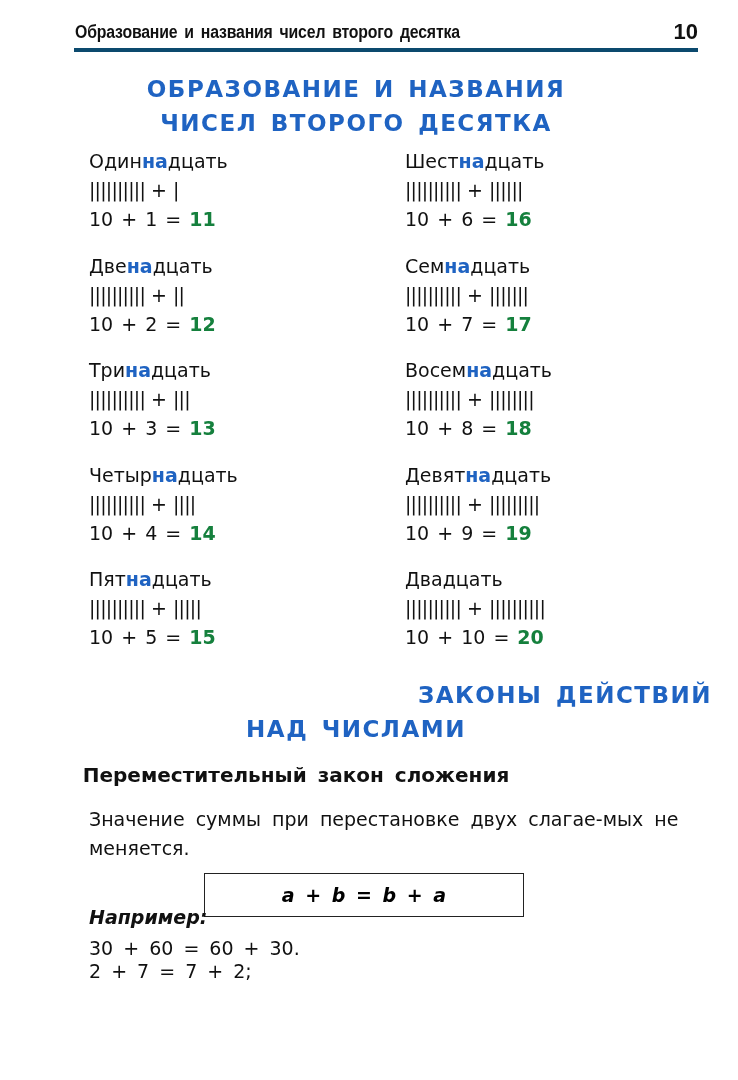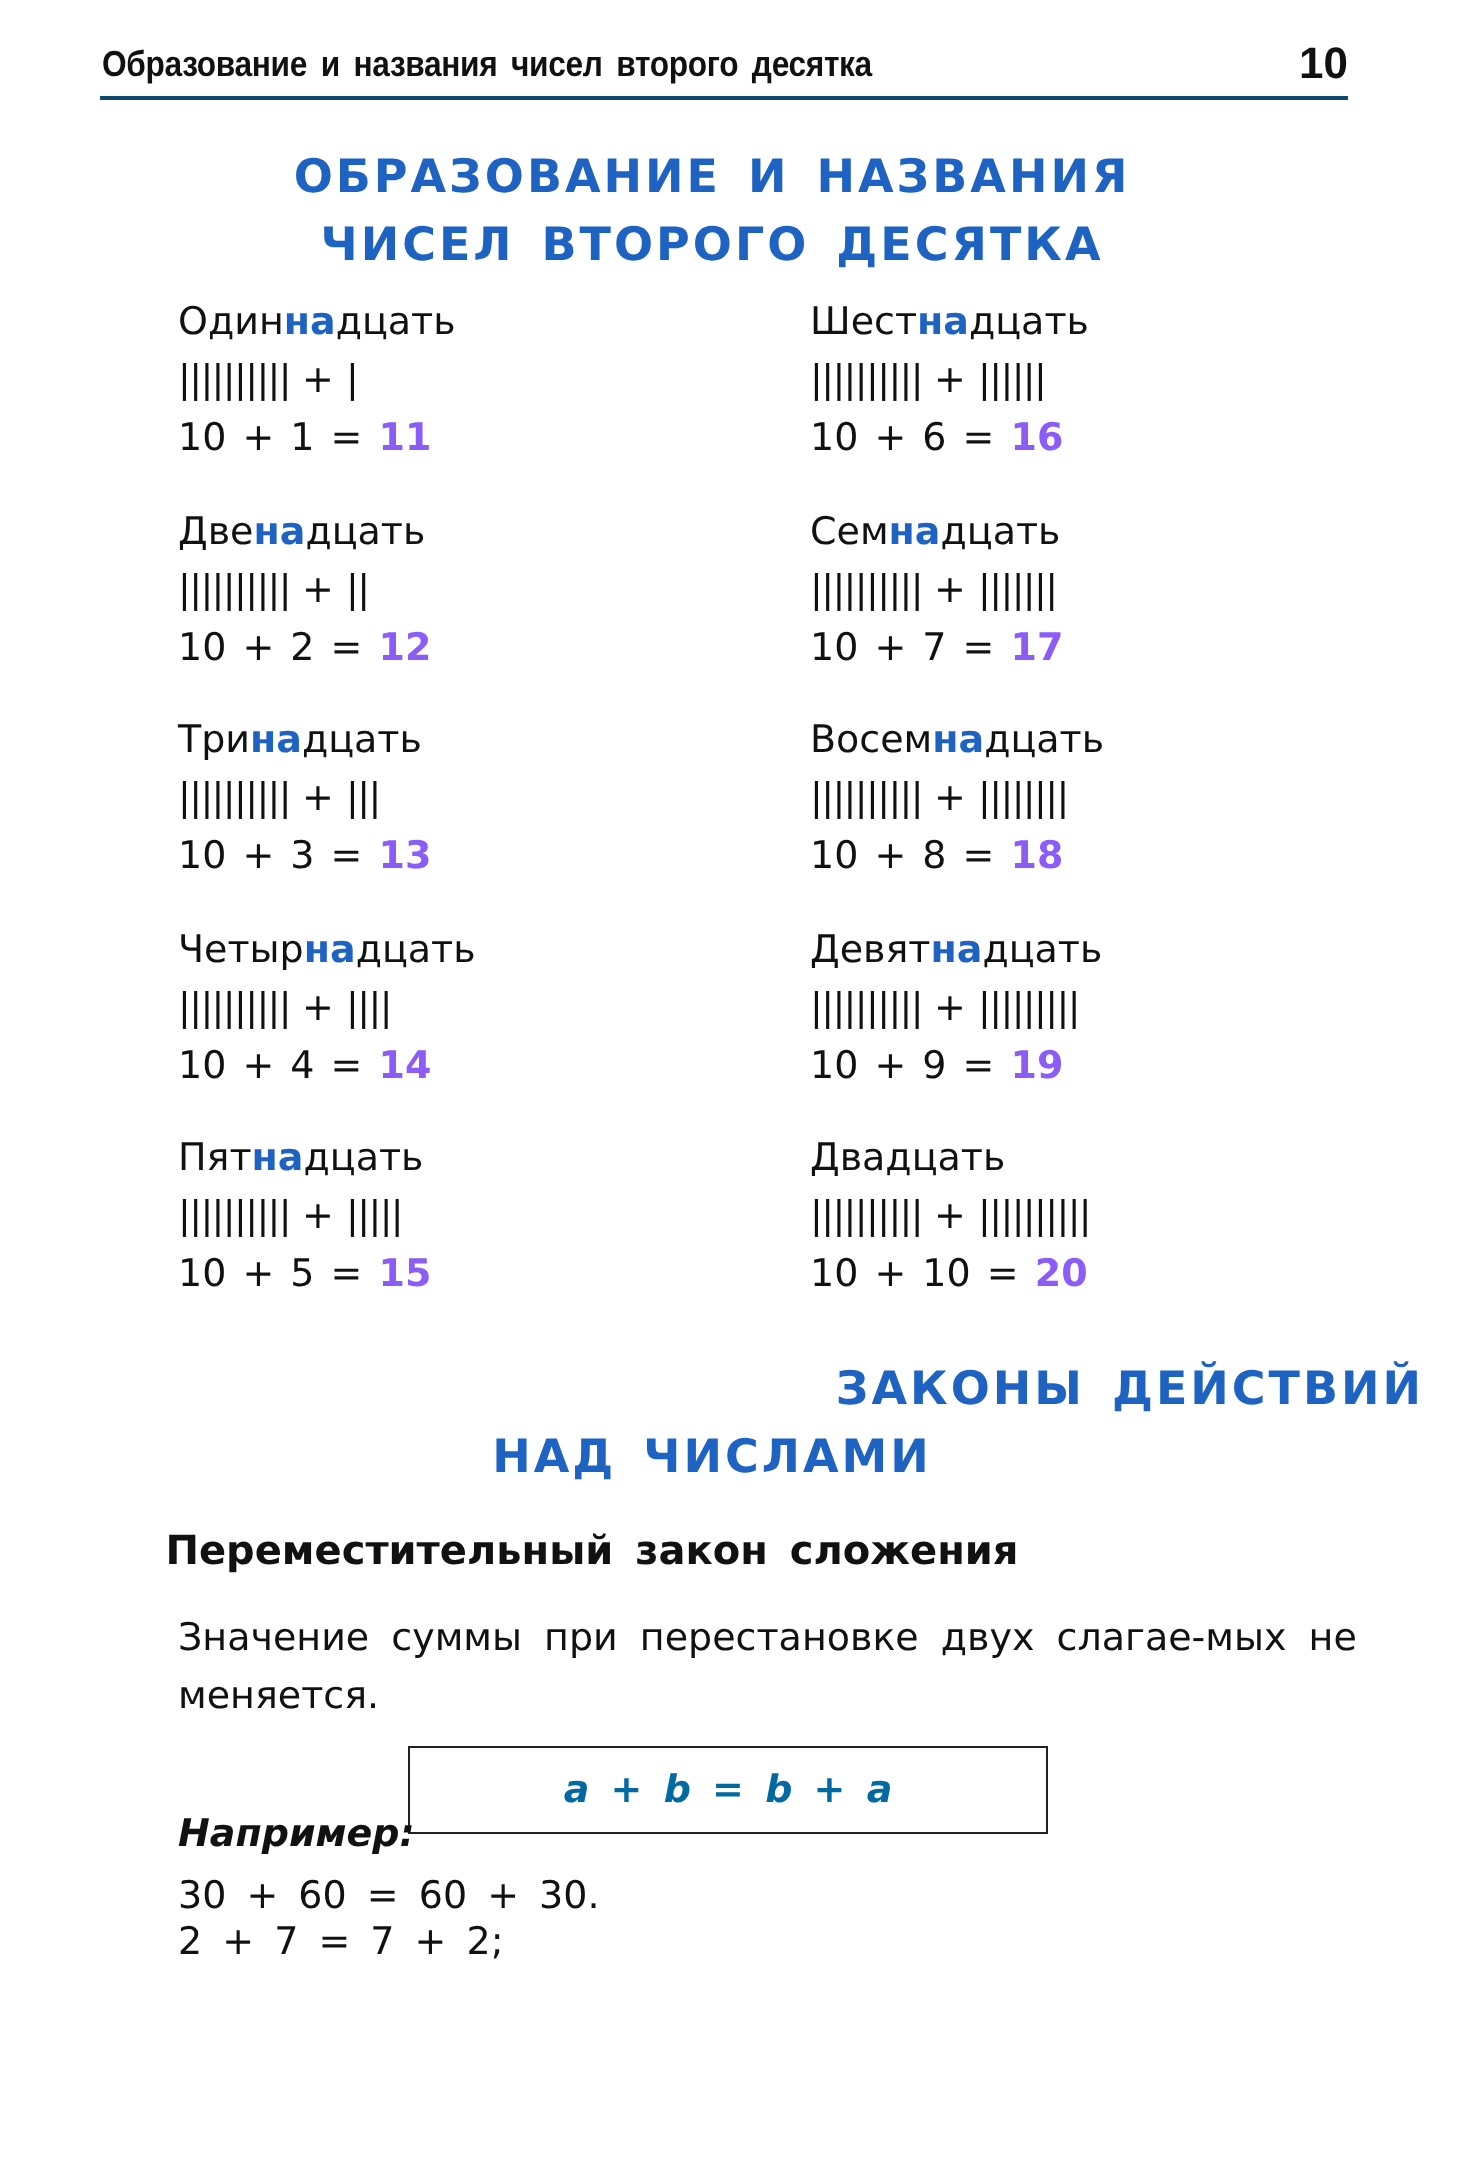--- a/index.html
+++ b/index.html
@@ -1,42 +1,42 @@
 <!DOCTYPE html>
 <html><head>
   <meta charset="utf-8">
   <style>
     html, body { margin: 0; padding: 0; background: #ffffff; }
     body { width: 738px; height: 1080px; position: relative; overflow: hidden;
            font-family: "DejaVu Sans", "Liberation Sans", sans-serif; color: #111; }
-    .running-head { position: absolute; left: 50px; top: 22px; width: 624px; height: 26px;
-                    border-bottom: 2px solid #0c4a6e; }
+    .running-head { position: absolute; left: 74px; top: 22px; width: 624px; height: 26px;
+                    border-bottom: 4px solid #0c4a6e; }
     .running-head .rh-title { position: absolute; left: 1px; top: 0; font-family: "Liberation Sans", sans-serif;
                     font-weight: bold; font-size: 18px; letter-spacing: -0.2px; transform: scaleX(0.88); transform-origin: left top; word-spacing: 3px; }
     .running-head .rh-page { position: absolute; right: 0; top: -3px; font-family: "Liberation Sans", sans-serif;
                     font-weight: bold; font-size: 22px; margin-left: 22px; }
     .h-main { position: absolute; left: 0; width: 712px; text-align: center; font-family: "DejaVu Sans", sans-serif;
               font-weight: bold; font-size: 23px; letter-spacing: 1.5px; line-height: 32px; color: #1f63c2; word-spacing: 4px; }
     .col { position: absolute; top: 147px; width: 300px; }
     .col.left { left: 89px; }
     .col.right { left: 405px; }
     .entry { height: 104.5px; }
     .entry .name { font-size: 19px; line-height: 28px; height: 29px; }
     .entry .name .hl { color: #1f63c2; font-weight: bold; }
     .entry .tally { font-size: 19px; line-height: 28px; height: 29px; letter-spacing: 0px; white-space: pre; }
     .entry .tally .sticks { letter-spacing: -0.8px; }
     .entry .eq { font-size: 19px; line-height: 28px; white-space: pre; word-spacing: 2px; }
-    .entry .eq .res { color: #8b5cf6; font-weight: bold; }
+    .entry .eq .res { color: #15803d; font-weight: bold; }
     .subhead { position: absolute; left: 0; top: 763px; width: 592px; text-align: center;
                font-weight: bold; font-size: 20px; word-spacing: 4px; }
     .para { position: absolute; left: 89px; top: 805px; width: 590px; font-size: 19px; line-height: 29px;
             word-spacing: 5px; text-indent: 0; }
     .formula-box { position: absolute; left: 204px; top: 873px; width: 320px; height: 44px;
                    border: 1.5px solid #222; box-sizing: border-box; display: flex; align-items: center; justify-content: center; }
-    .formula-box .formula { font-weight: bold; font-style: italic; font-size: 19px; color: #0369a1; word-spacing: 4px; }
+    .formula-box .formula { font-weight: bold; font-style: italic; font-size: 19px; color: #000000; word-spacing: 4px; }
     .example-label { position: absolute; left: 89px; top: 906px; font-weight: bold; font-style: italic; font-size: 19px; }
     .example-line { position: absolute; left: 89px; font-size: 19px; word-spacing: 4px; }
   </style>
 </head>
 <body>
 
 <div class="running-head">
   <span class="rh-title">Образование и названия чисел второго десятка</span>
   <span class="rh-page">10</span>
 </div>

